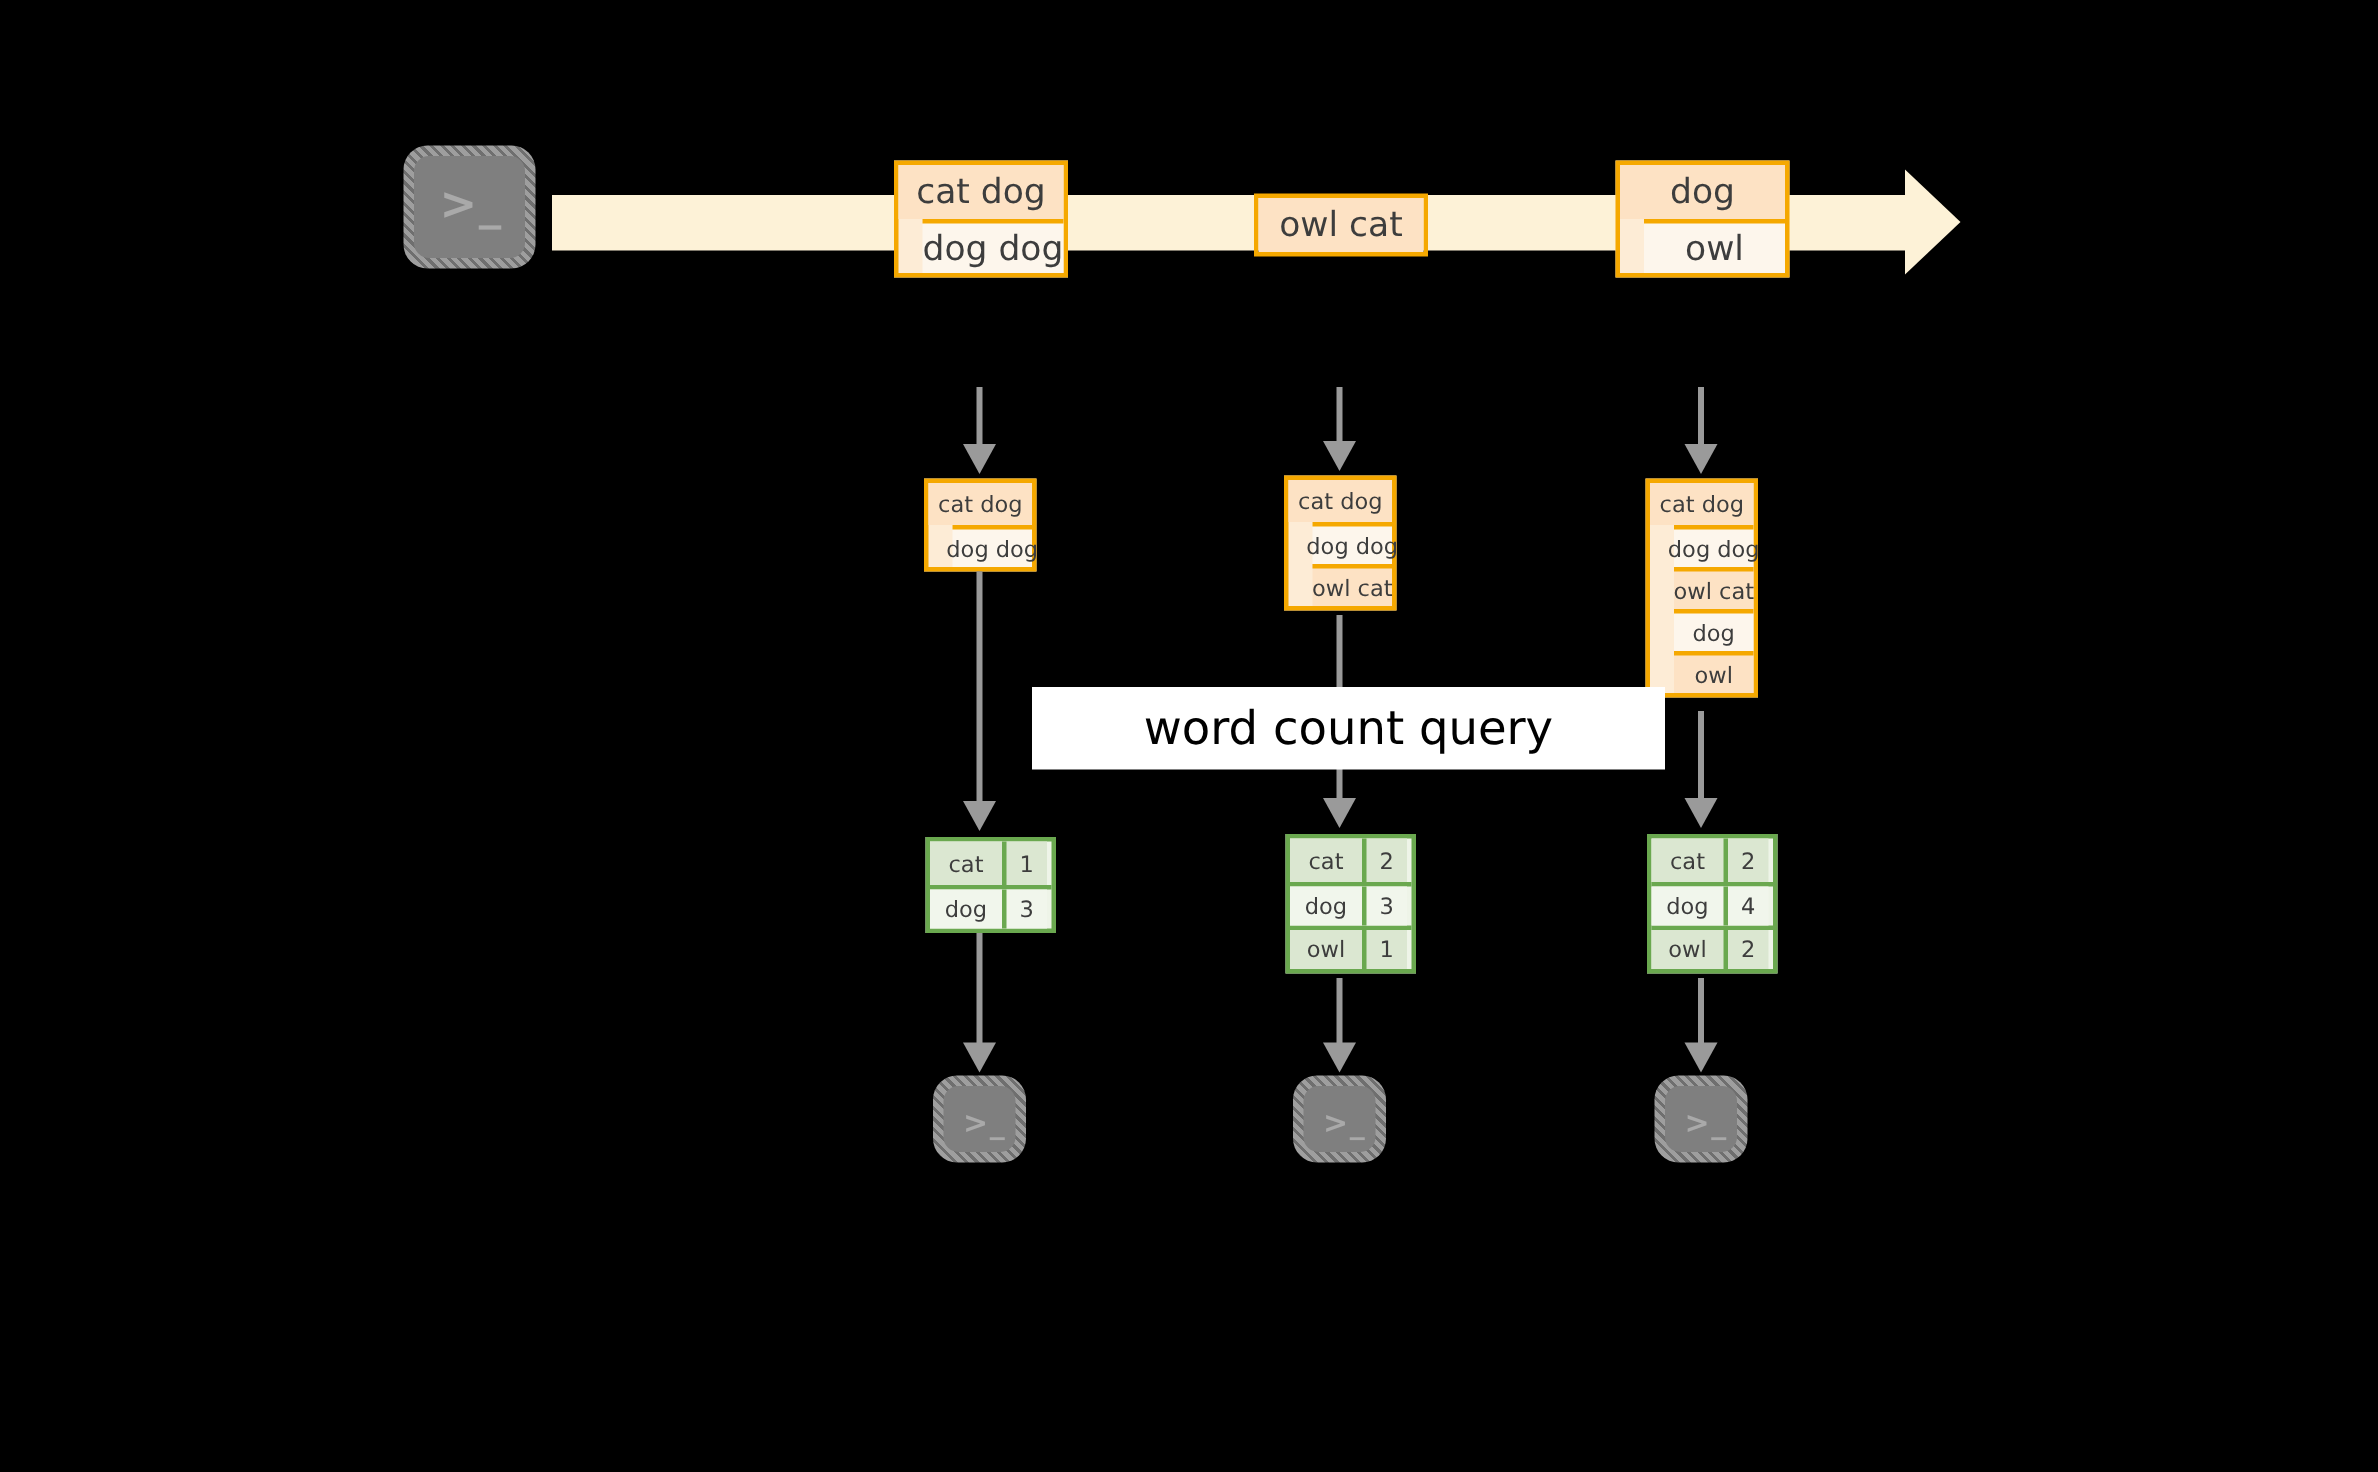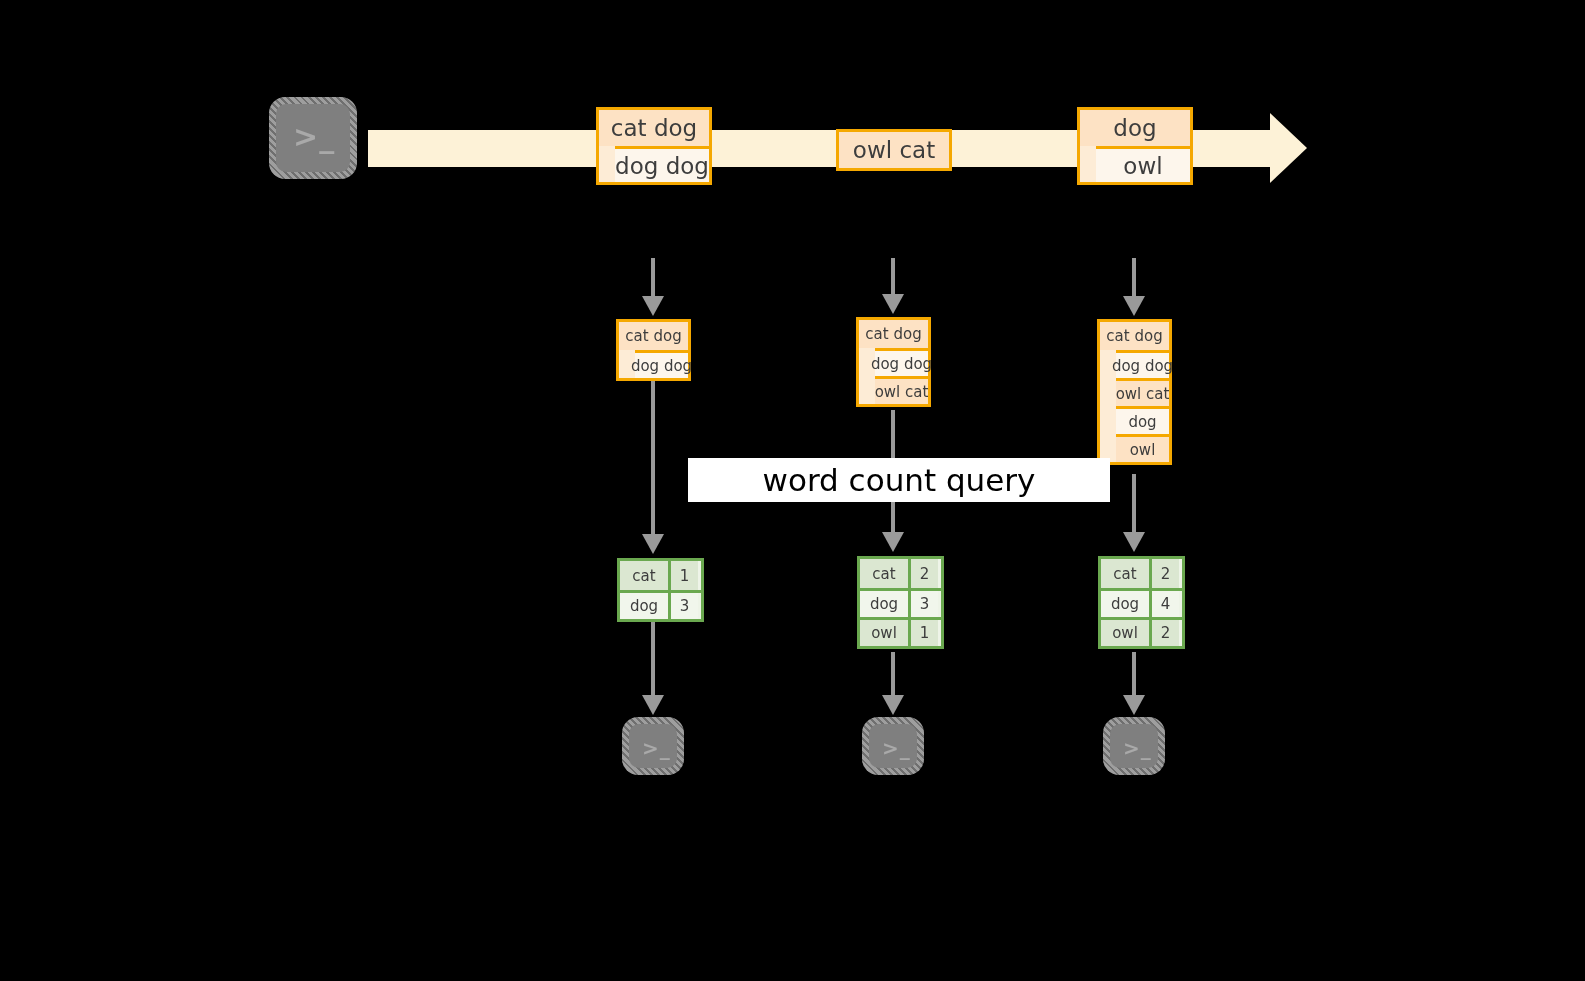--- a/index.html
+++ b/index.html
@@ -275,15 +275,15 @@
 
   <div class="conn" style="left:1132px; top:652px; height:45px;"></div>
   <div class="conn-head" style="left:1123px; top:695px;"></div>
 
   <div class="terminal small" style="left:1103px; top:717px;">
     <div class="hatch"></div>
     <div class="inner"></div>
     <div class="prompt">&gt;_</div>
   </div>
 
-  <div class="query-label" style="left:688px; top:458px; width:422px; height:44px;">word count query</div>
+  <div class="query-label" style="left:688px; top:458px; width:422px; height:55px;">word count query</div>
 
 </div>
 
 </body></html>

